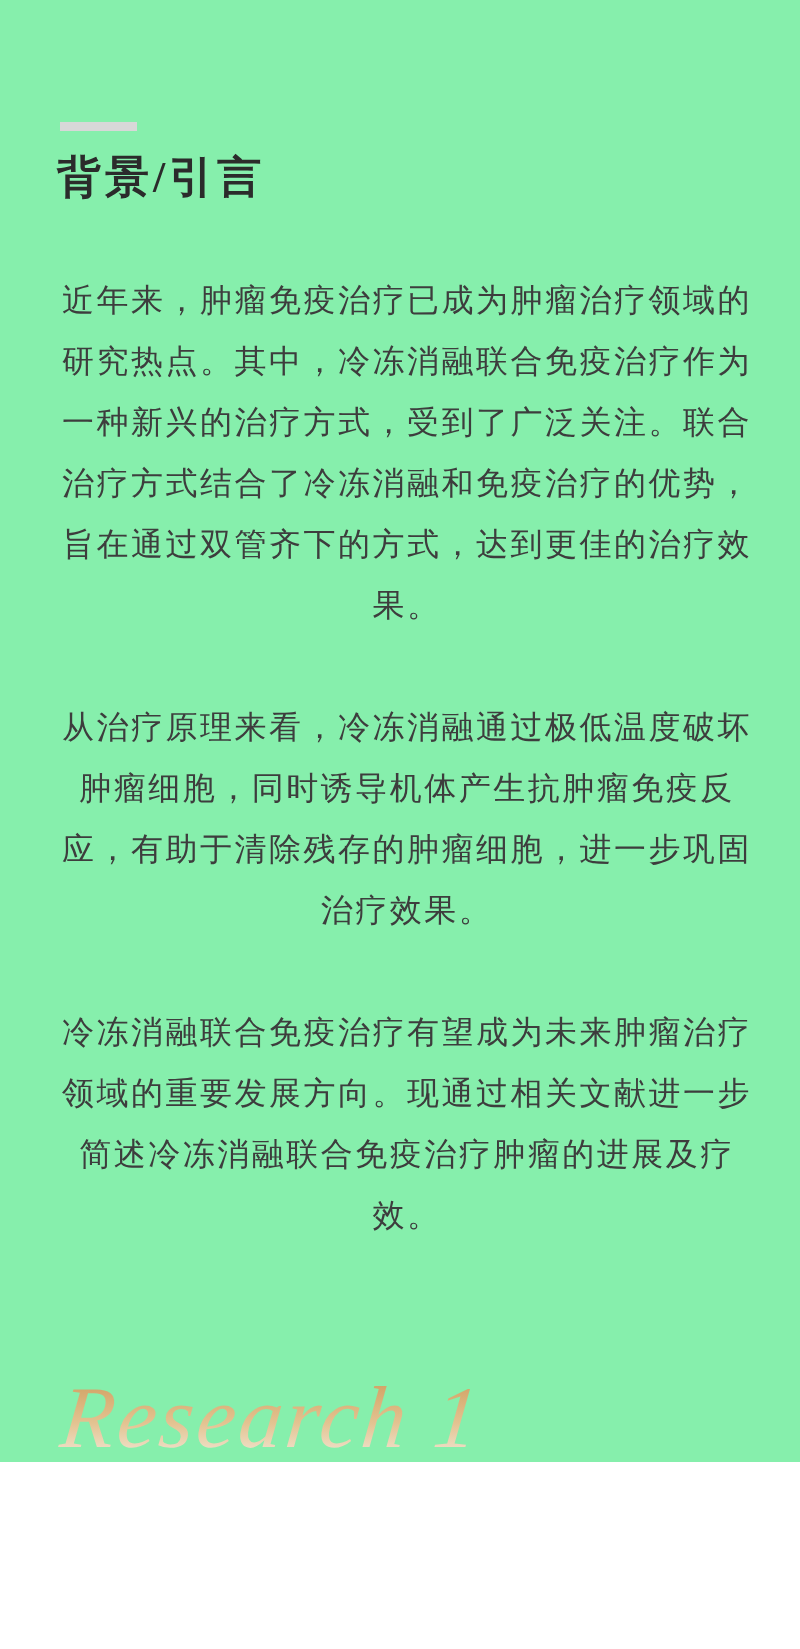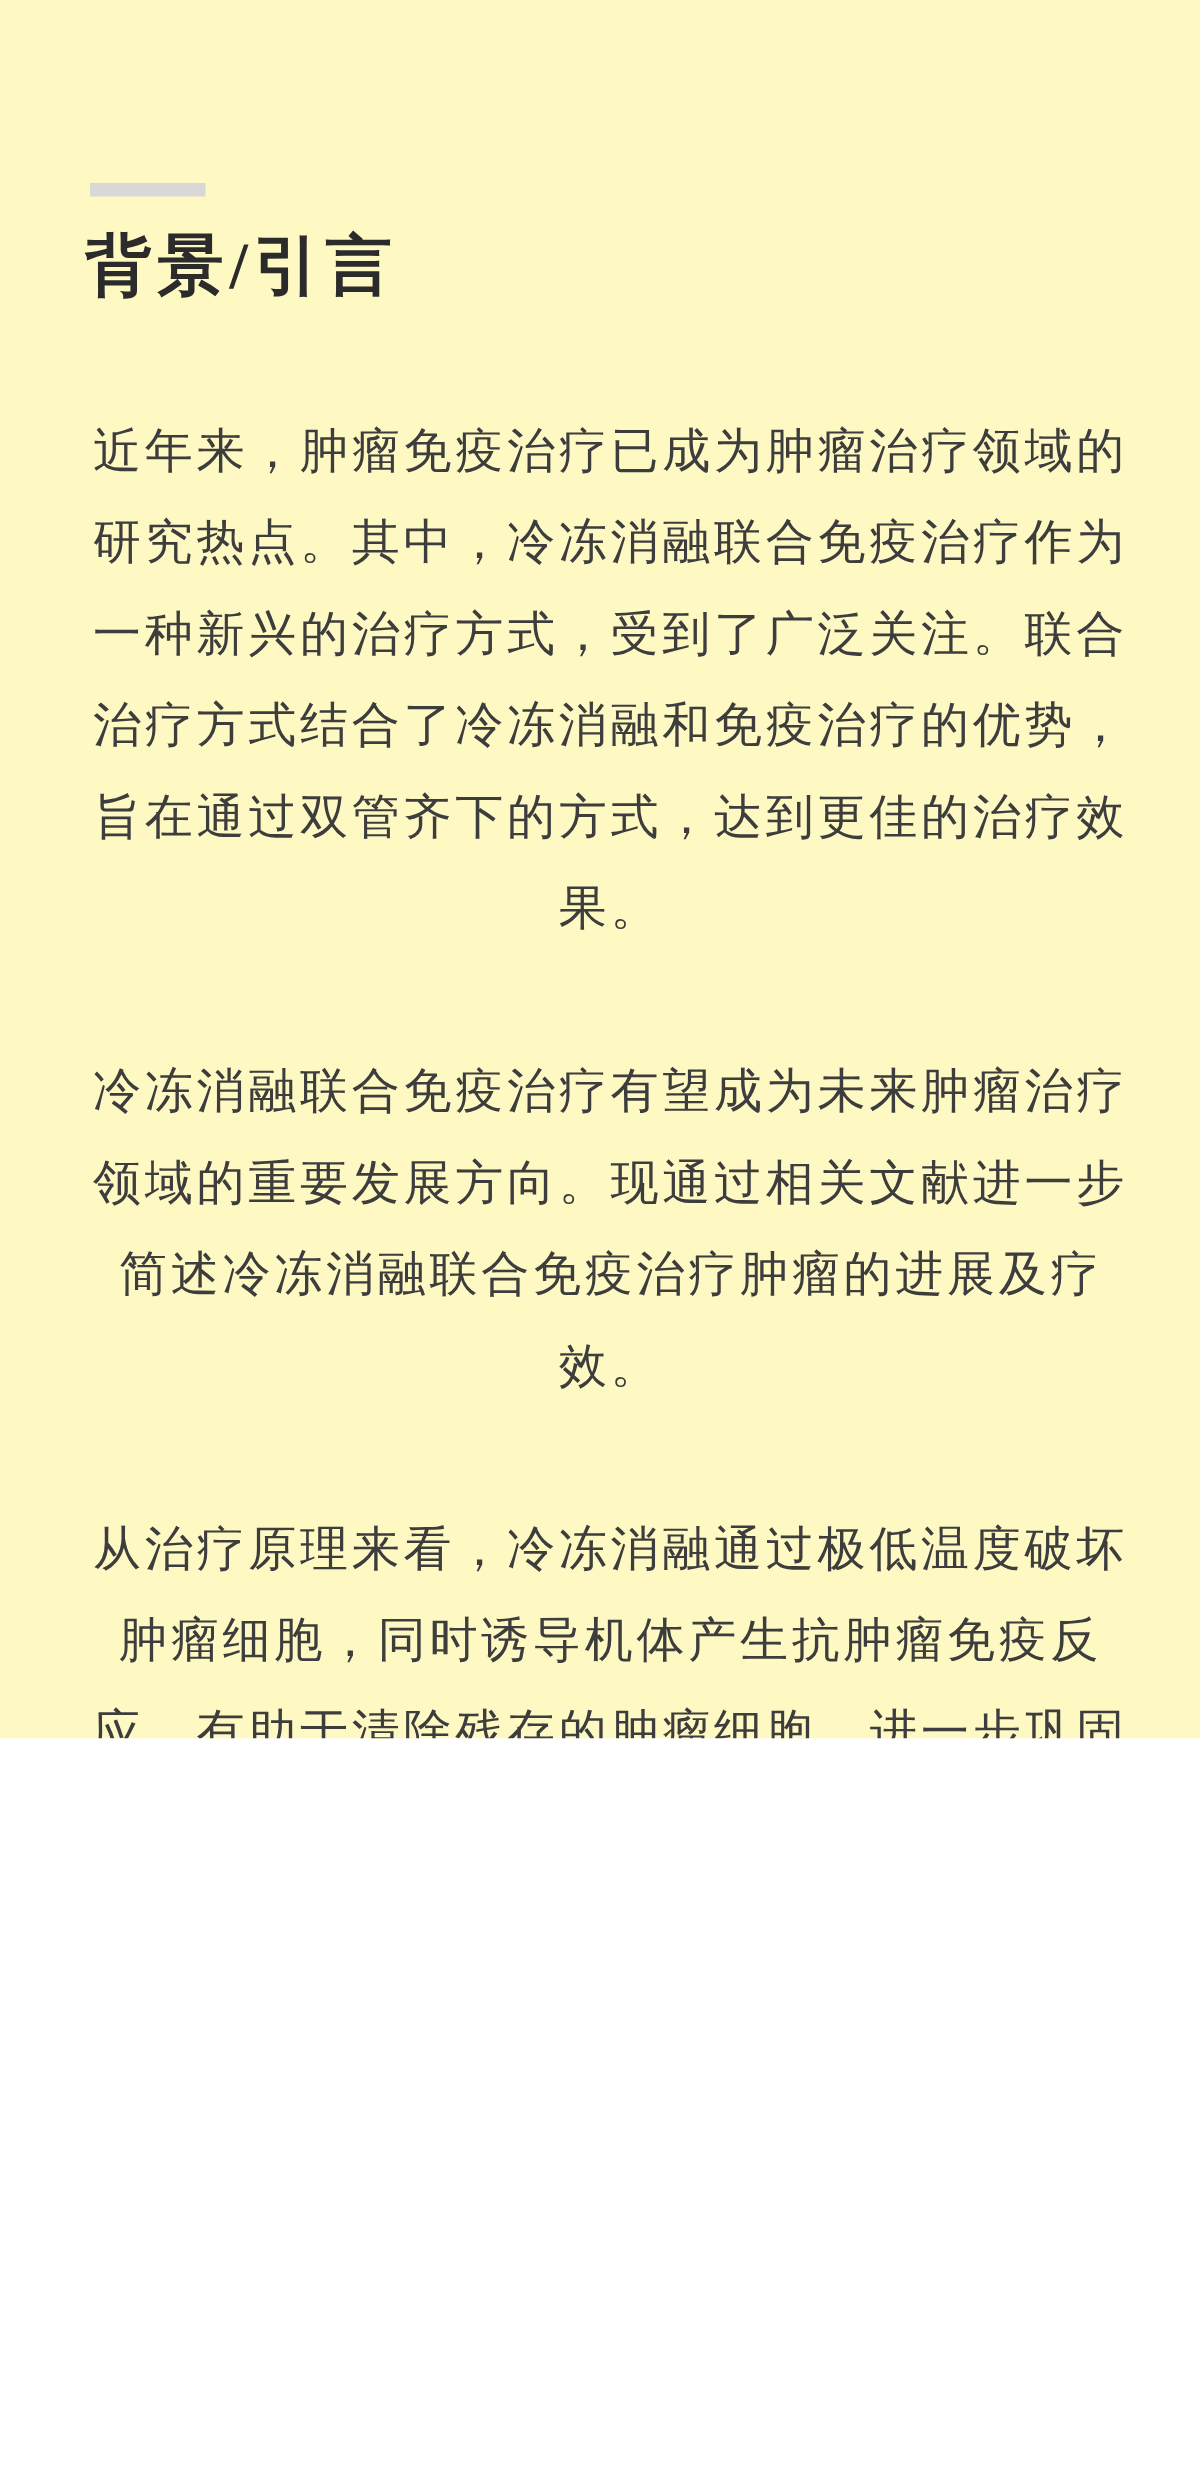--- a/index.html
+++ b/index.html
@@ -10,22 +10,22 @@
     --gold-cap:#deb478;
     --gold-quote:#e0b87c;
     --gold-script-top:#cf9d5d;
     --gold-script-mid:#e3c391;
     --gold-script-bottom:#f4ecdf;
   }
   html,body{margin:0;padding:0;background:#ffffff;}
   .page{
     position:relative;
     width:800px;
-    height:1159px;
-    background:#fef9c3;
+    height:1462px;
+    background:#86efac;
     overflow:hidden;
     font-family:"Liberation Sans","DejaVu Sans",sans-serif;
   }
   .kicker-bar{
     position:absolute;
     left:60px; top:122px;
     width:77px; height:9px;
     background:var(--gray-bar);
   }
   .intro-heading{
@@ -118,28 +118,28 @@
 
   <h1 class="intro-heading">背景/引言</h1>
 
   <div class="body-copy">
     <p>近年来，肿瘤免疫治疗已成为肿瘤治疗领域的
 研究热点。其中，冷冻消融联合免疫治疗作为
 一种新兴的治疗方式，受到了广泛关注。联合
 治疗方式结合了冷冻消融和免疫治疗的优势，
 旨在通过双管齐下的方式，达到更佳的治疗效
 果。</p>
+    <p>从治疗原理来看，冷冻消融通过极低温度破坏
+肿瘤细胞，同时诱导机体产生抗肿瘤免疫反
+应，有助于清除残存的肿瘤细胞，进一步巩固
+治疗效果。</p>
     <p>冷冻消融联合免疫治疗有望成为未来肿瘤治疗
 领域的重要发展方向。现通过相关文献进一步
 简述冷冻消融联合免疫治疗肿瘤的进展及疗
 效。</p>
-    <p>从治疗原理来看，冷冻消融通过极低温度破坏
-肿瘤细胞，同时诱导机体产生抗肿瘤免疫反
-应，有助于清除残存的肿瘤细胞，进一步巩固
-治疗效果。</p>
   </div>
 
   <div class="script-title">Research 1</div>
 
   <div class="section-rule">
     <span class="rule-cap"></span>
   </div>
 
   <div class="quote-ornament">
     <span class="comma c1"></span>

